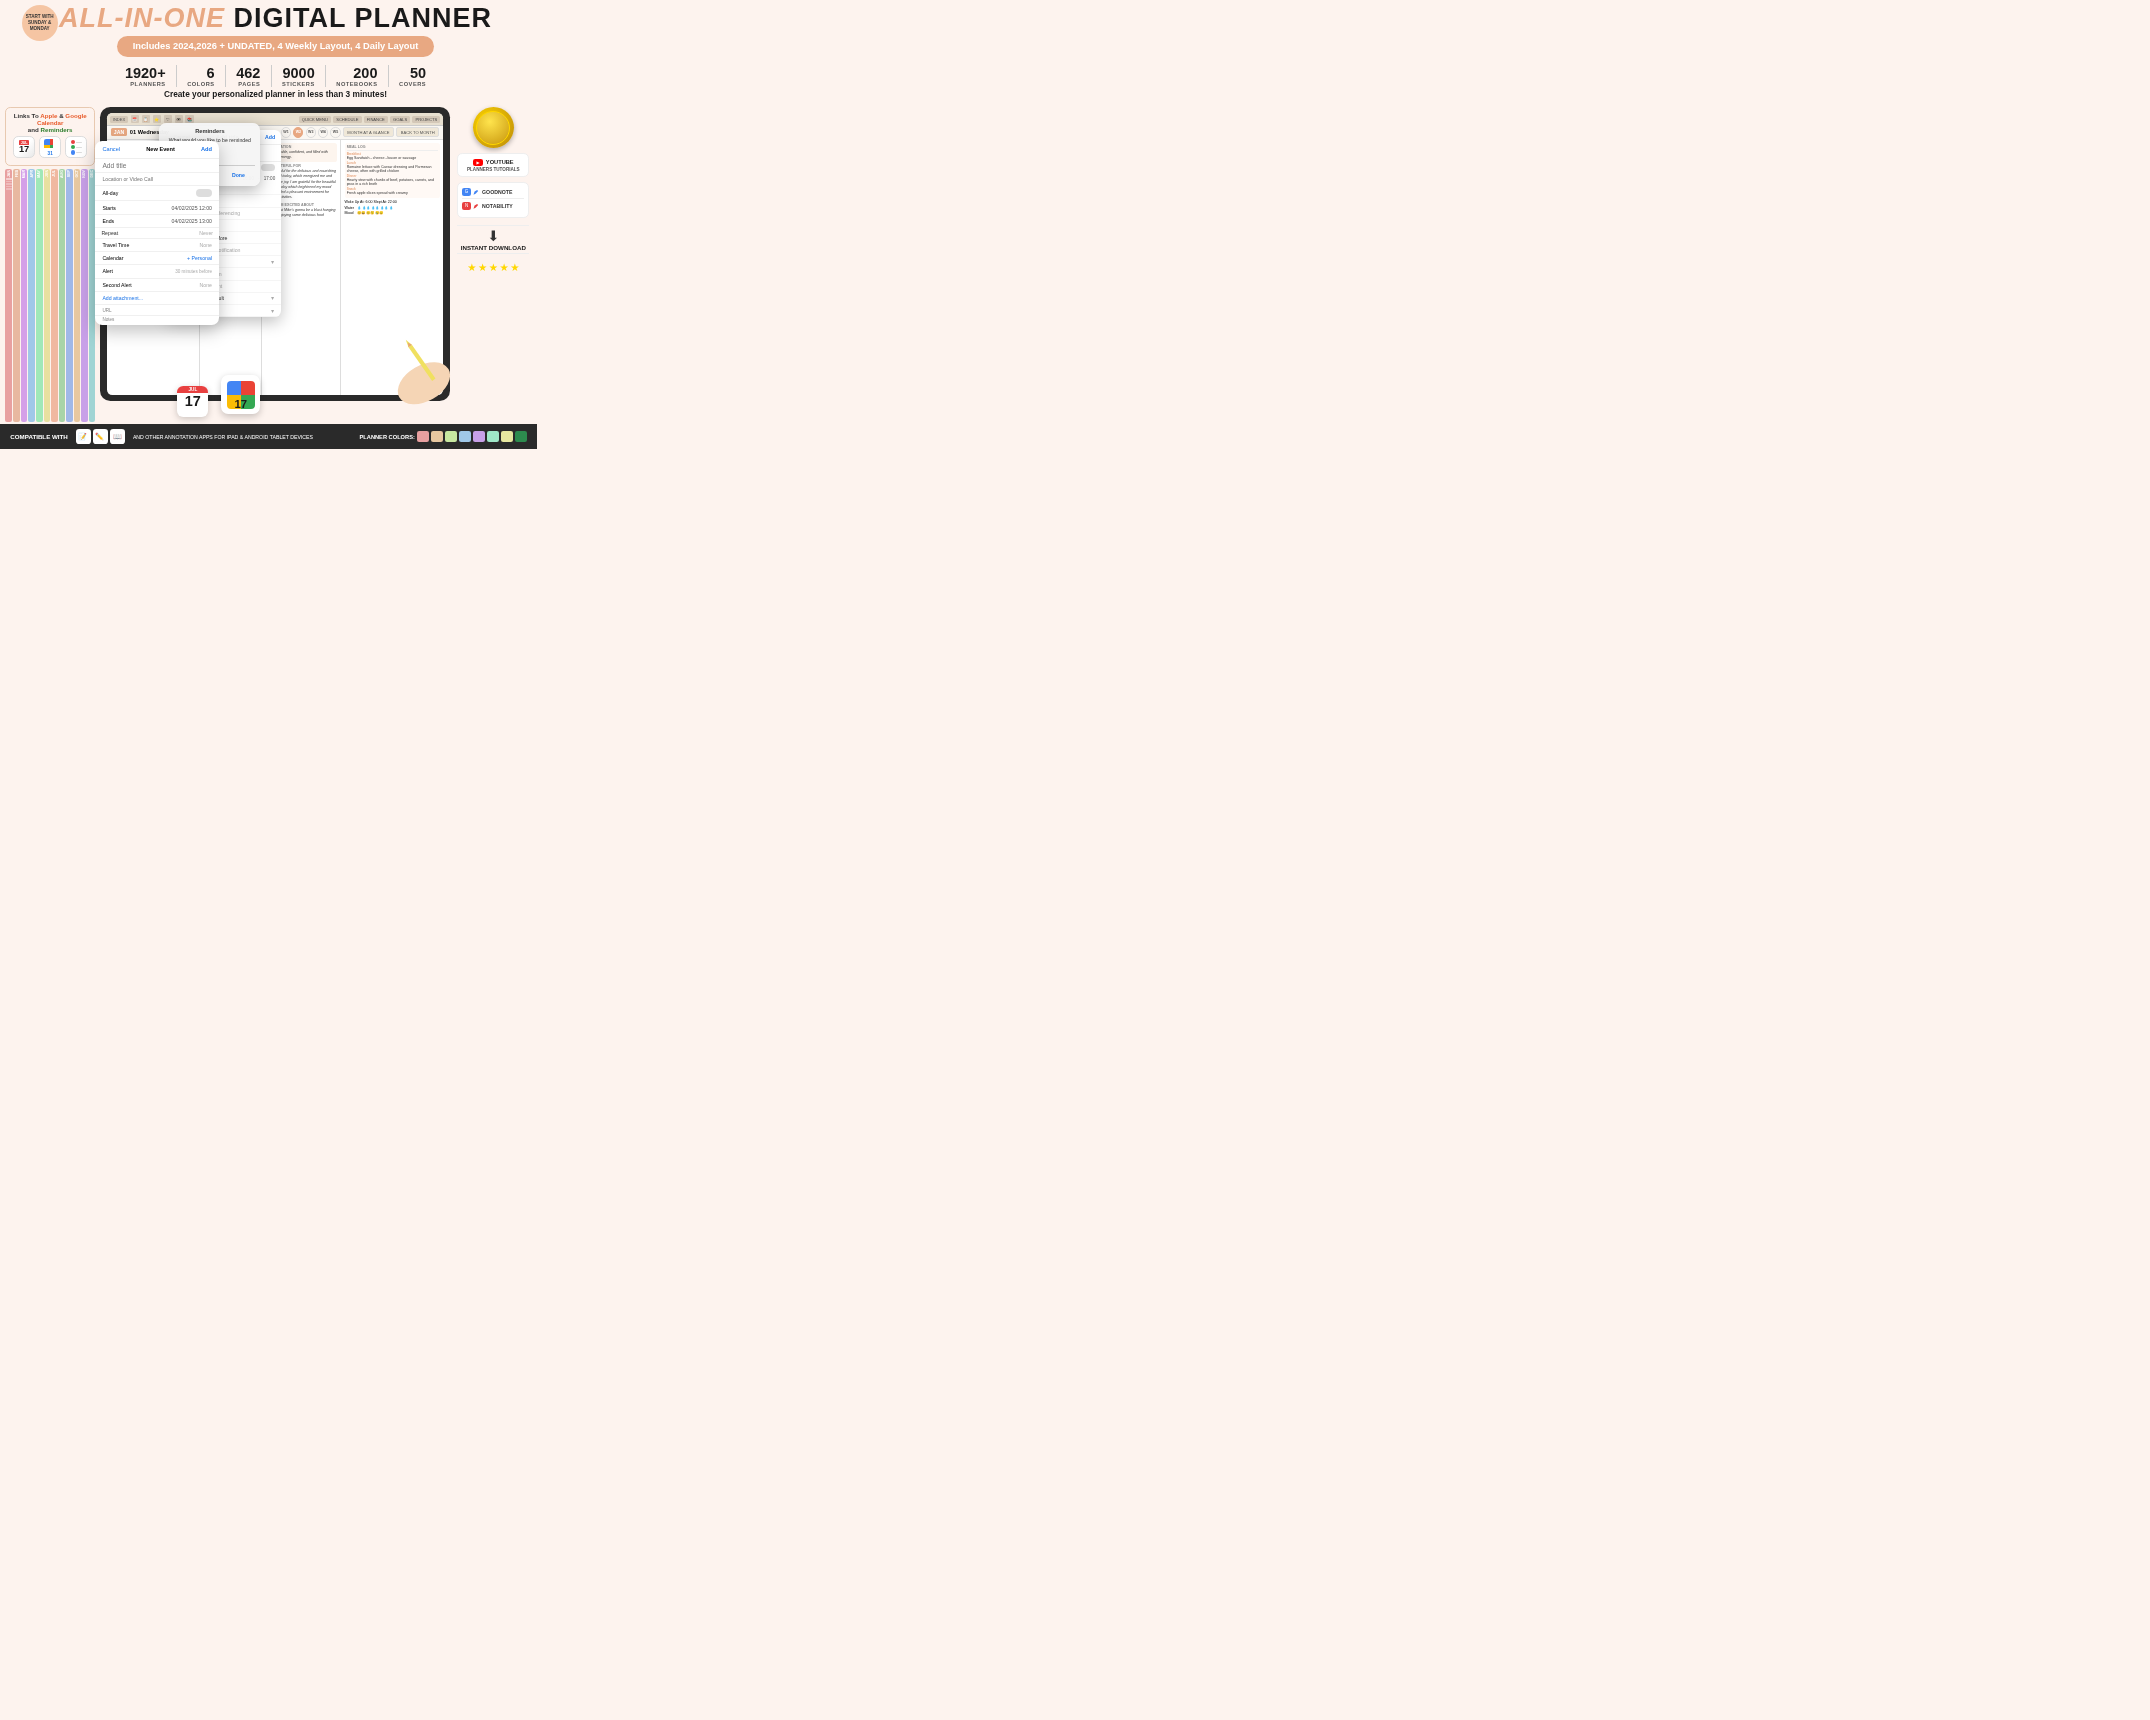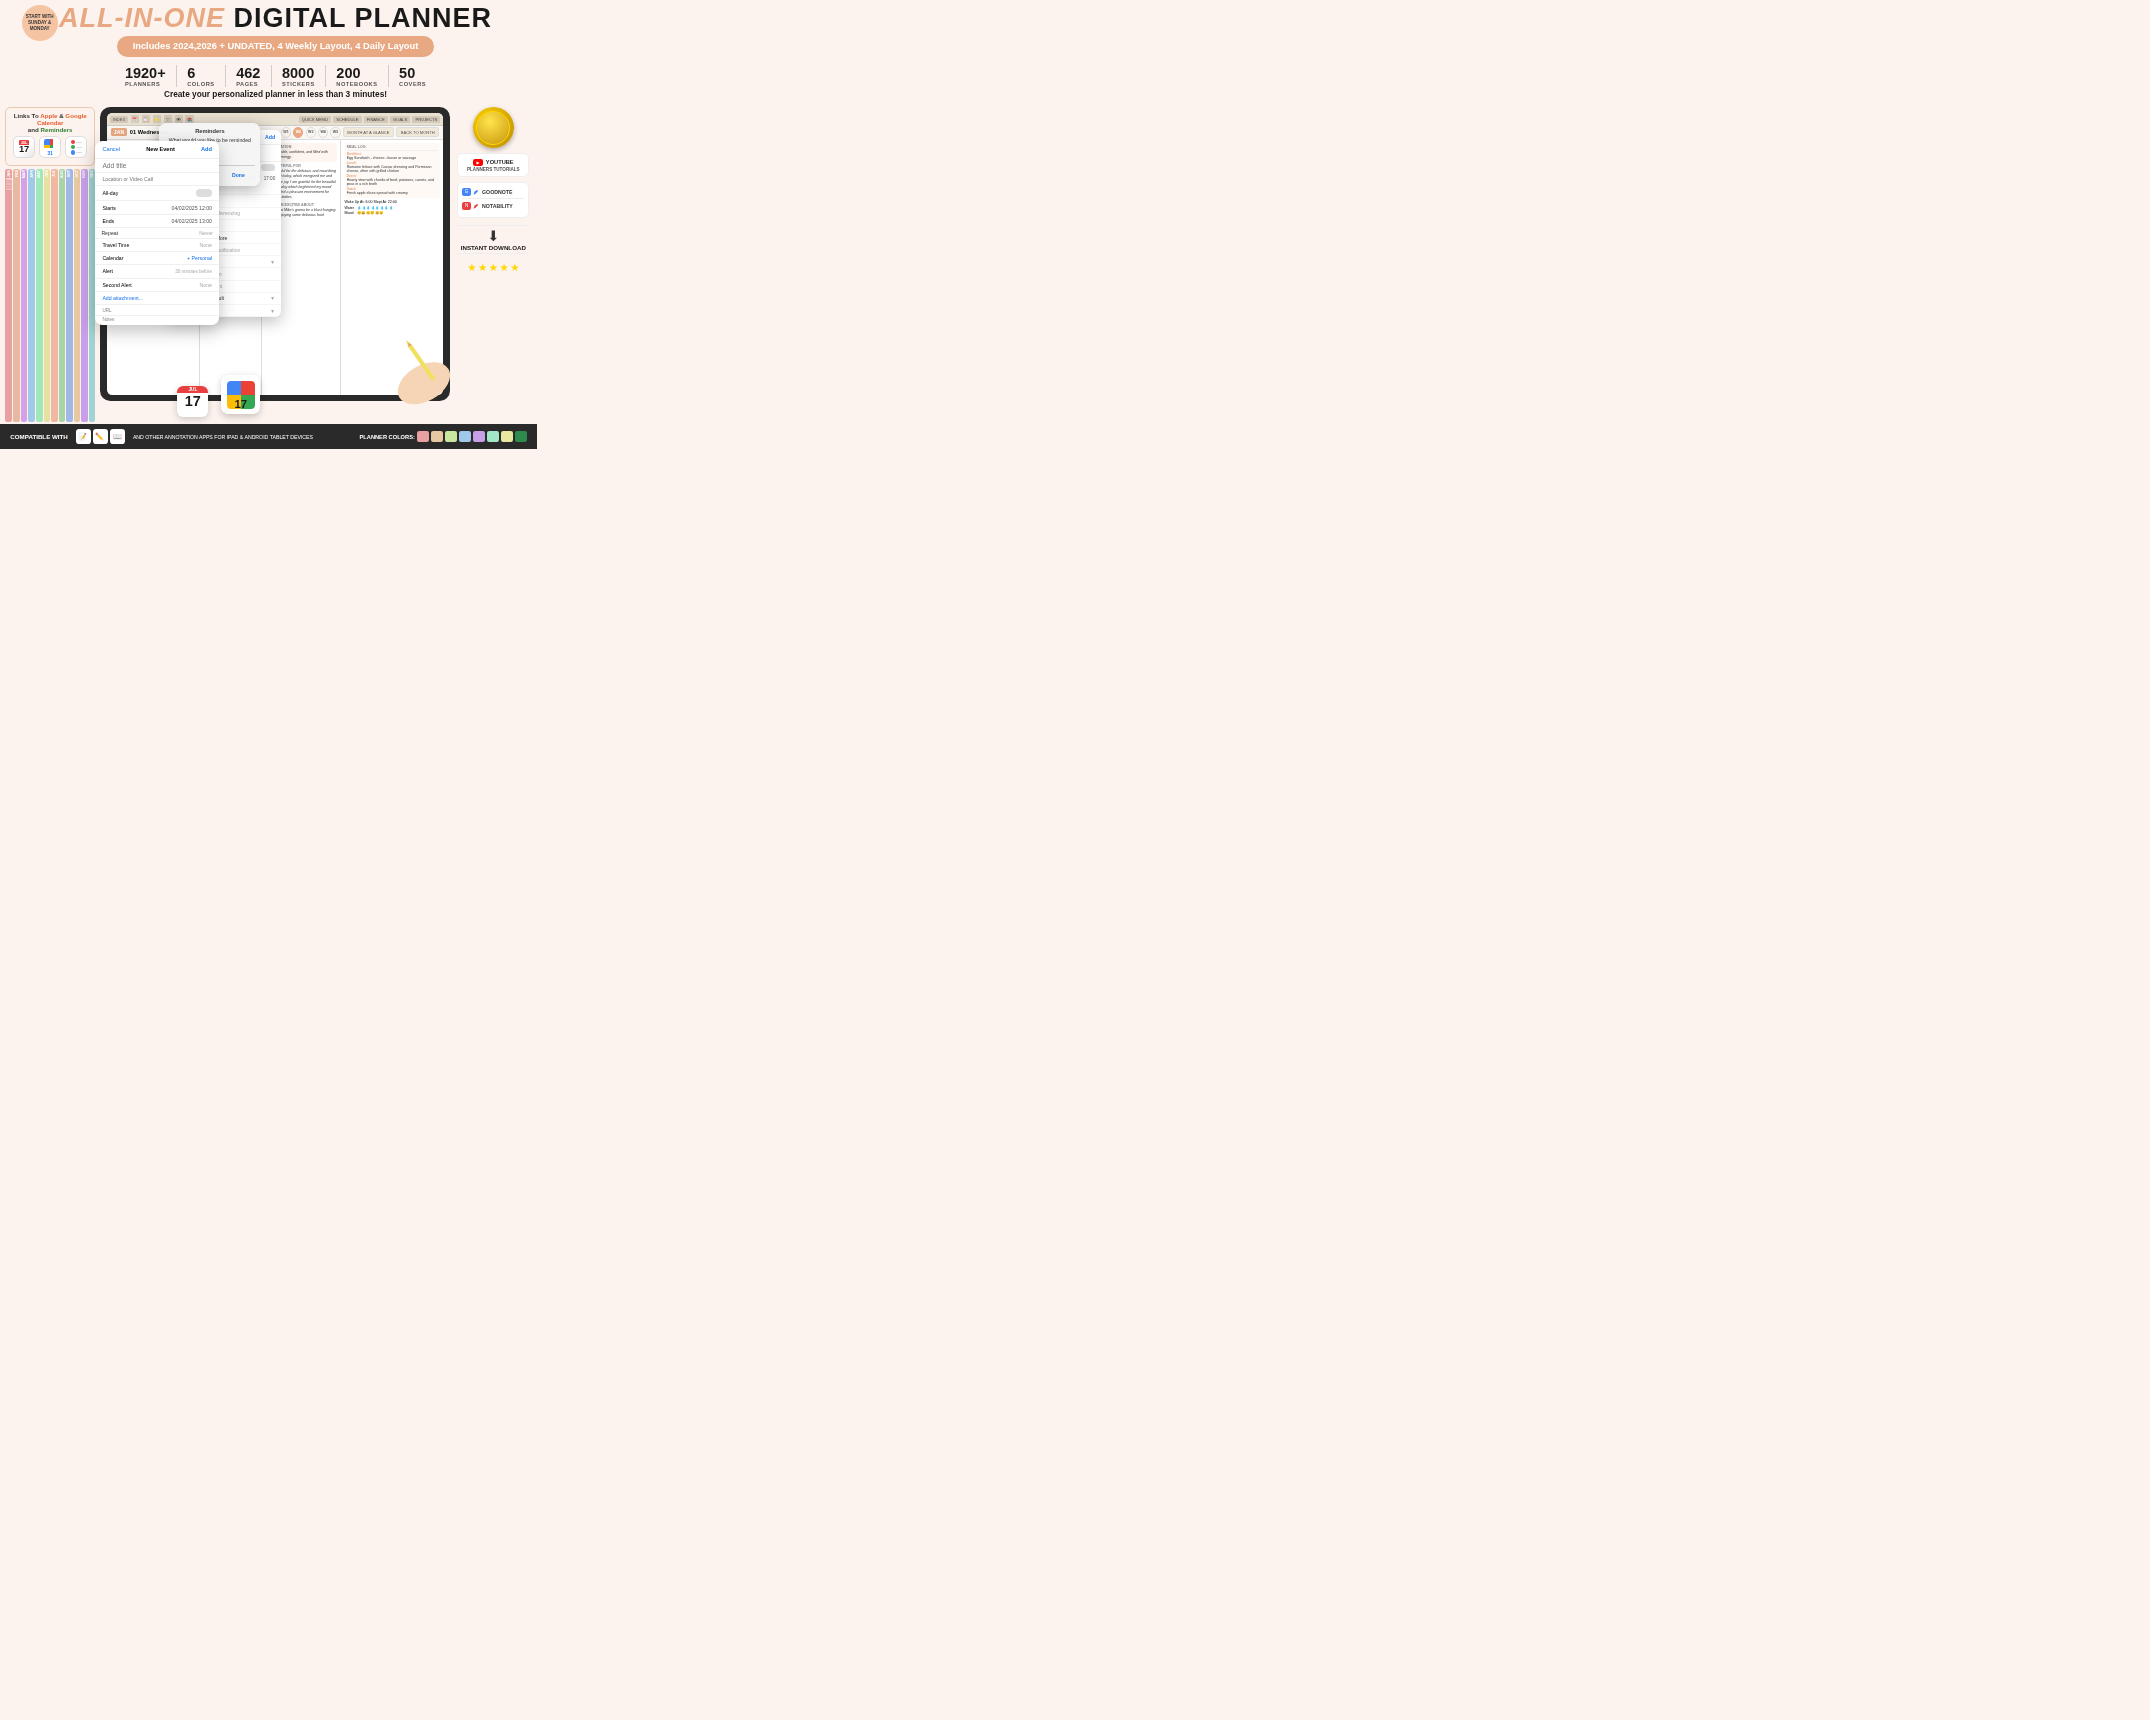--- a/index.html
+++ b/index.html
@@ -61,21 +61,21 @@
       font-weight: bold;
     }
     .stats-row {
       display: flex;
       justify-content: center;
       align-items: center;
       gap: 0;
       margin: 4.1px 0 2.6px;
     }
     .stat-item {
-      text-align: left;
+      text-align: right;
       padding: 0 10.3px;
       border-right: 1px solid #ccc;
     }
     .stat-item:last-child { border-right: none; }
     .stat-number {
       font-size: 14.5px;
       font-weight: 900;
       color: #1a1a1a;
     }
     .stat-label {
@@ -805,21 +805,21 @@
     </div>
     <div class="stat-item">
       <div class="stat-number">6</div>
       <div class="stat-label">COLORS</div>
     </div>
     <div class="stat-item">
       <div class="stat-number">462</div>
       <div class="stat-label">PAGES</div>
     </div>
     <div class="stat-item">
-      <div class="stat-number">8000</div>
+      <div class="stat-number">9000</div>
       <div class="stat-label">STICKERS</div>
     </div>
     <div class="stat-item">
       <div class="stat-number">200</div>
       <div class="stat-label">NOTEBOOKS</div>
     </div>
     <div class="stat-item">
       <div class="stat-number">50</div>
       <div class="stat-label">COVERS</div>
     </div>

